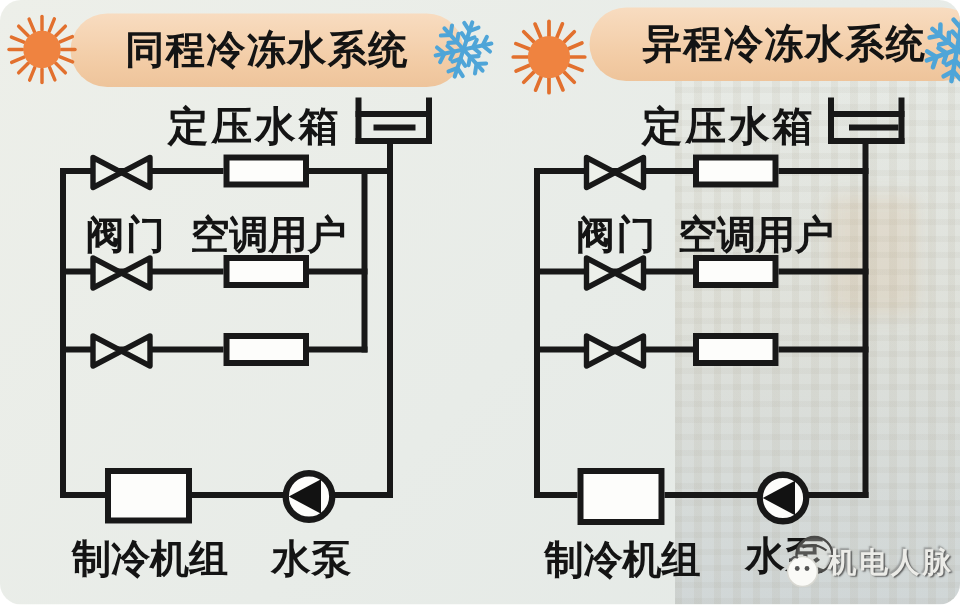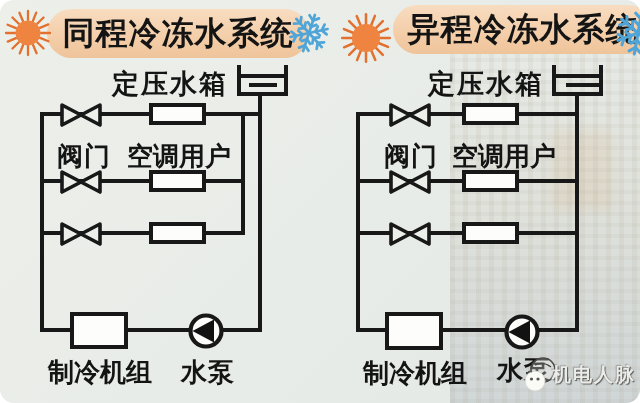--- a/index.html
+++ b/index.html
@@ -12,21 +12,21 @@
       repeating-linear-gradient(90deg, rgba(160,150,125,0.10) 0 5px, rgba(255,255,255,0) 5px 13px),
       repeating-linear-gradient(0deg, rgba(150,145,130,0.07) 0 4px, rgba(255,255,255,0) 4px 11px),
       linear-gradient(180deg, rgba(210,200,180,0.05) 0%, rgba(185,175,155,0.16) 45%, rgba(155,165,175,0.28) 100%);}
   .bg-blob{position:absolute;right:28px;top:130px;width:60px;height:80px;border-radius:8px;
     background:rgba(205,140,60,0.10);filter:blur(6px);pointer-events:none;}
 
   
   .pill{position:absolute;height:49px;border-radius:25px;
         background:linear-gradient(180deg,#f8dcc0 0%,#f2cba4 70%,#eec49b 100%);
         display:flex;align-items:center;justify-content:center;}
-  .pill-title{font-weight:900;font-size:32px;letter-spacing:1px;color:#141414;
+  .pill-title{font-weight:900;font-size:26px;letter-spacing:1px;color:#141414;
         font-family:"DejaVu Sans","Liberation Sans",sans-serif;white-space:nowrap;}
 
   
   .ln{position:absolute;background:#181818;}
   .box{position:absolute;background:#fdfdfb;border:4px solid #181818;box-sizing:border-box;}
   .lbl{position:absolute;color:#141414;font-family:Liberation Sans, sans-serif;
        font-weight:700;white-space:nowrap;}
   svg{position:absolute;overflow:visible;}
   .wm-text{position:absolute;left:552px;top:362px;font-size:19px;font-weight:700;letter-spacing:2px;
       color:#ecece8;text-shadow:1px 1px 1px rgba(70,70,70,0.85),-1px -1px 1px rgba(90,90,90,0.45);

